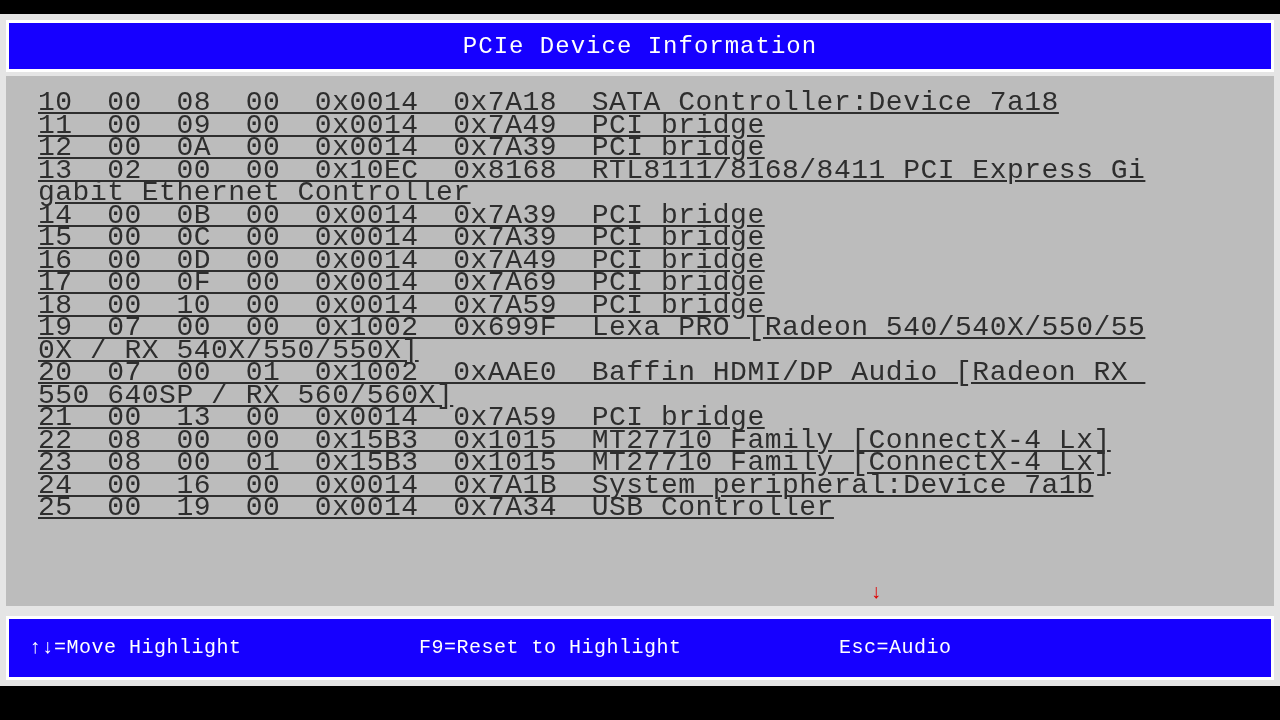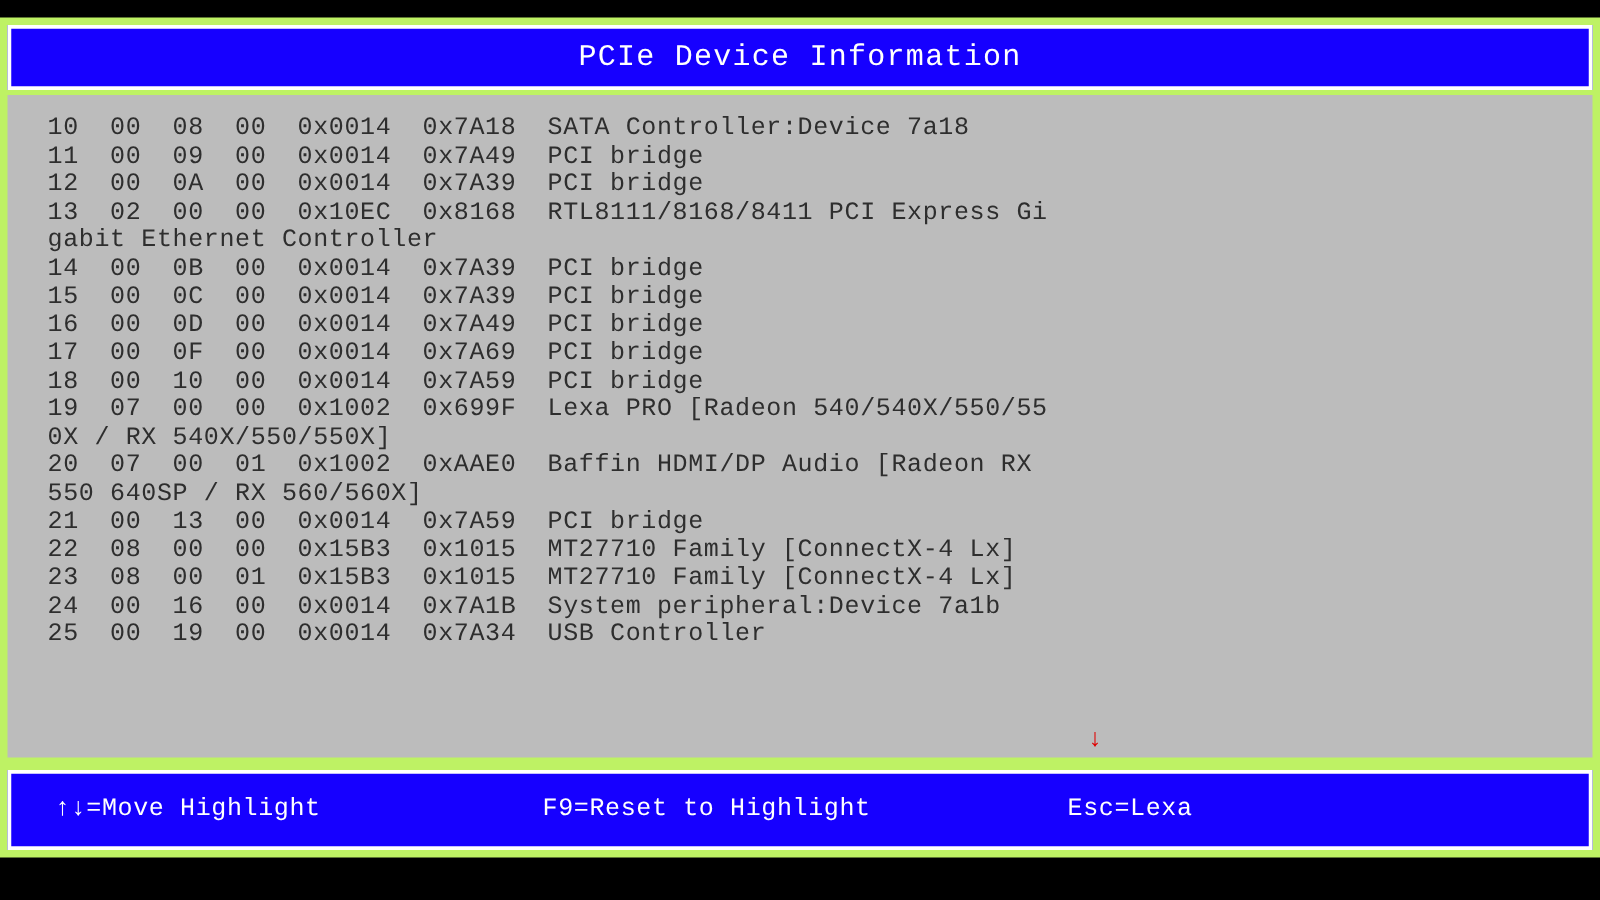--- a/index.html
+++ b/index.html
@@ -8,21 +8,21 @@
     background: #000;
     font-family: "Courier New", monospace;
     font-size: 20px;
     color: #2a2a2a;
     letter-spacing: 0.5px;
   }
   .screen {
     position: absolute;
     left: 0; top: 14px;
     width: 1280px; height: 672px;
-    background: #bef264;
+    background: #e5e5e5;
   }
   .title-frame {
     position: absolute;
     left: 6px; top: 6px;
     width: 1268px; height: 52px;
     background: #1600ff;
     border: 3px solid #fff;
     display: flex;
     align-items: center;
     justify-content: center;
@@ -33,35 +33,36 @@
     letter-spacing: 1px;
   }
   .content {
     position: absolute;
     left: 6px; top: 62px; right: 6px;
     height: 530px;
     background: #bcbcbc;
     padding: 16px 24px 10px 32px;
     white-space: pre;
     line-height: 22.5px;
-    font-size: 20px;
+    font-size: 28px;
     font-weight: 500;
     color: #2e2e2e;
     overflow: hidden;
+    text-decoration: underline;
   }
   .footer-frame {
     position: absolute;
     left: 6px; bottom: 6px;
     width: 1268px; height: 64px;
     background: #1600ff;
     border: 3px solid #fff;
     color: #fff;
     display: flex;
     align-items: center;
-    padding: 0 35px;
+    padding: 0 20px;
     font-size: 20px;
   }
   .footer-col { display:flex; flex-direction:column; line-height:24px; }
   .footer-col.c1 { flex: 0 0 390px; justify-content:flex-end;}
   .footer-col.c2 { flex: 0 0 420px; }
   .footer-col.c3 { flex: 1; }
   .arrow {
     position: absolute;
     color: #e00000;
     font-weight: bold;
@@ -88,17 +89,17 @@
   <span class="arrow down">↓</span>
 
   <div class="footer-frame">
     <div class="footer-col c1">
       <span>↑↓=Move Highlight</span>
     </div>
     <div class="footer-col c2">
       <span>F9=Reset to Highlight</span>
     </div>
     <div class="footer-col c3">
-      <span>Esc=Lexa</span>
+      <span>Esc=Audio</span>
     </div>
   </div>
 
 </div>
 
 </body></html>

